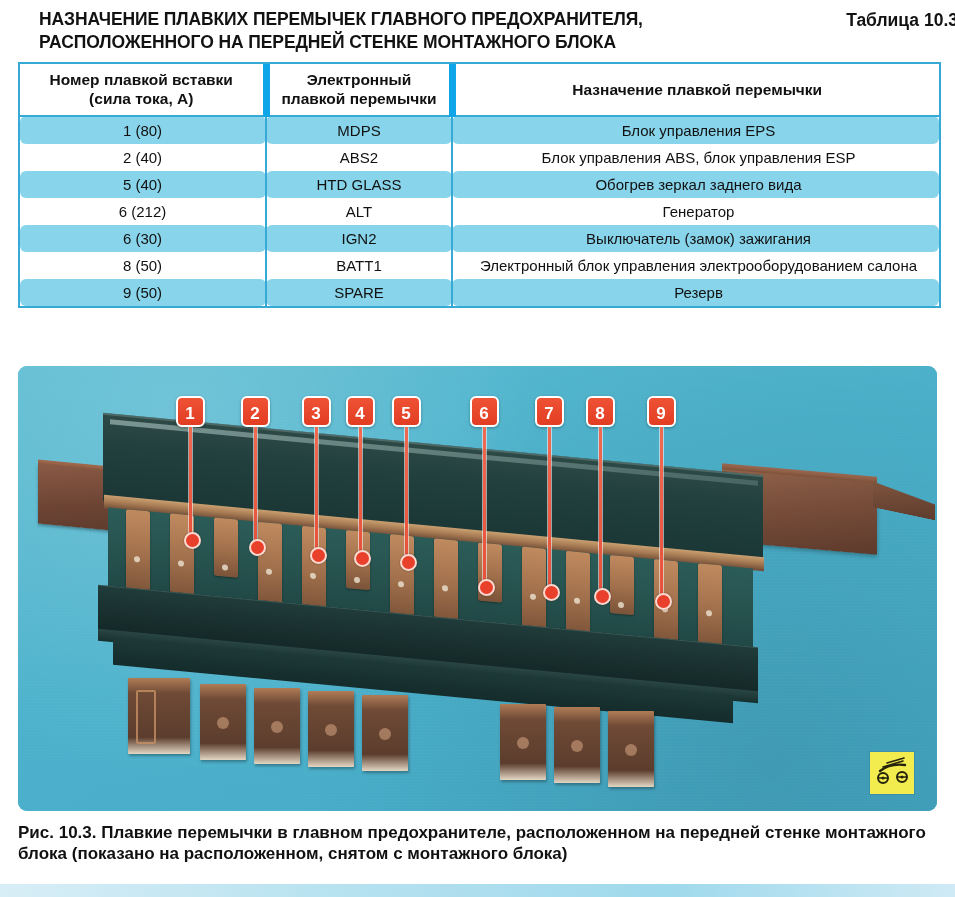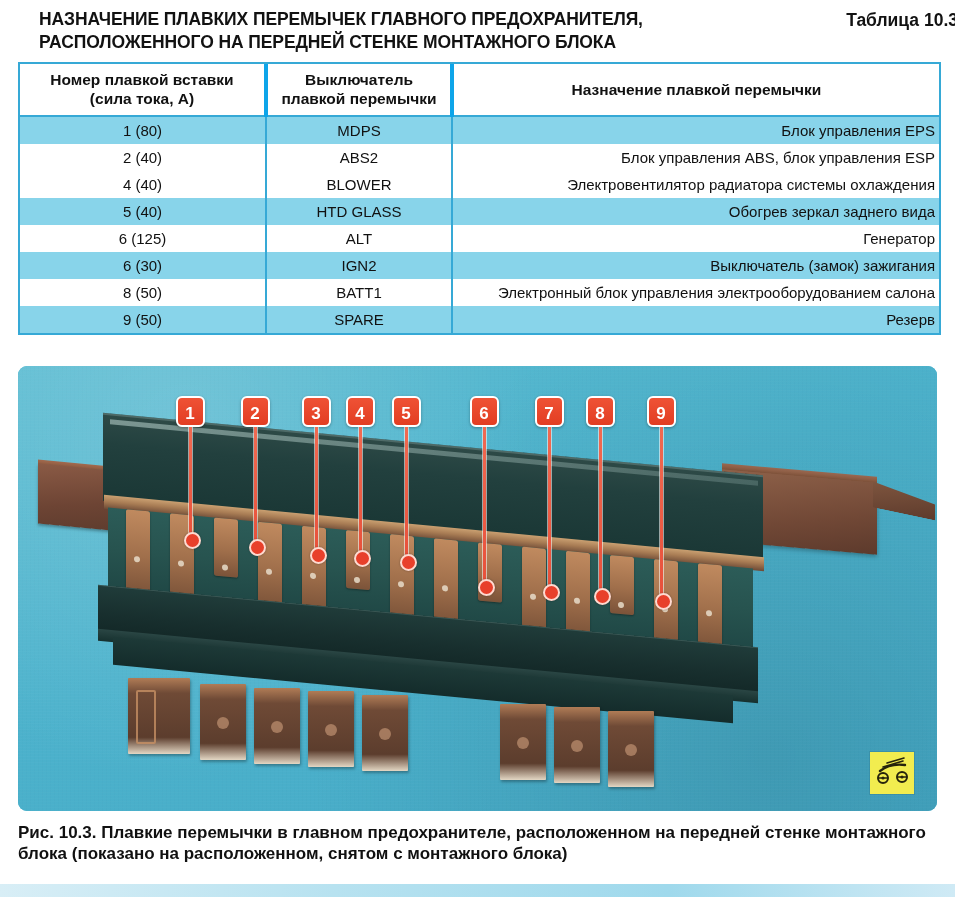--- a/index.html
+++ b/index.html
@@ -31,43 +31,44 @@
     position:absolute;left:18px;top:62px;width:919px;
     border:2px solid #36a9d6;
     border-collapse:collapse;
     background:#ffffff;
   }
   .tbl table{border-collapse:collapse;width:100%;table-layout:fixed;}
   .tbl col.c1{width:246px;}
   .tbl col.c2{width:186px;}
   .tbl col.c3{width:auto;}
   .tbl th{
-    border-right:4px solid #0ea5e9;
+    border-right:7px solid #0ea5e9;
     border-bottom:2px solid #36a9d6;
     font-size:15.5px;font-weight:bold;
     padding:6px 4px 7px;
     line-height:19px;
     text-align:center;
     color:#111;
     background:#ffffff;
     vertical-align:middle;
   }
   .tbl th:last-child{border-right:none;}
   .tbl td{
     font-size:15px;
     padding:2px 4px;
     height:23px;
     color:#111;
     border-right:2px solid #36a9d6;
     vertical-align:middle;
+    border-radius:6px;
   }
   .tbl td:last-child{border-right:none;}
   .tbl td.num{text-align:center;}
   .tbl td.nm{text-align:center;}
-  .tbl td.ds{text-align:right;padding-left:9px;}
+  .tbl td.ds{text-align:center;padding-left:9px;}
   .tbl tr.odd td{background:#88d4ea;}
   .tbl tr.even td{background:#ffffff;}
   
   .photo{
     position:absolute;left:18px;top:366px;width:919px;height:445px;
     border-radius:9px;
     overflow:hidden;
     background:#4fb5cf;
   }
   .photo-bg{
@@ -247,51 +248,46 @@
         <col class="c2">
         <col class="c3">
       </colgroup>
     <thead>
       <tr>
         <th>
           <span>Номер плавкой вставки</span><br>
           <span>(сила тока, А)</span>
         </th>
         <th>
-          <span>Выключатель</span><br>
+          <span>Электронный</span><br>
           <span>плавкой перемычки</span>
         </th>
         <th>
           <span>Назначение плавкой перемычки</span>
         </th>
       </tr>
     </thead>
     <tbody id="tbody">
         <tr class="odd">
           <td class="num">1 (80)</td>
           <td class="nm">MDPS</td>
           <td class="ds">Блок управления EPS</td>
         </tr>
         <tr class="even">
           <td class="num">2 (40)</td>
           <td class="nm">ABS2</td>
           <td class="ds">Блок управления ABS, блок управления ESP</td>
         </tr>
-        <tr class="even">
-          <td class="num">4 (40)</td>
-          <td class="nm">BLOWER</td>
-          <td class="ds">Электровентилятор радиатора системы охлаждения</td>
-        </tr>
         <tr class="odd">
           <td class="num">5 (40)</td>
           <td class="nm">HTD GLASS</td>
           <td class="ds">Обогрев зеркал заднего вида</td>
         </tr>
         <tr class="even">
-          <td class="num">6 (125)</td>
+          <td class="num">6 (212)</td>
           <td class="nm">ALT</td>
           <td class="ds">Генератор</td>
         </tr>
         <tr class="odd">
           <td class="num">6 (30)</td>
           <td class="nm">IGN2</td>
           <td class="ds">Выключатель (замок) зажигания</td>
         </tr>
         <tr class="even">
           <td class="num">8 (50)</td>

